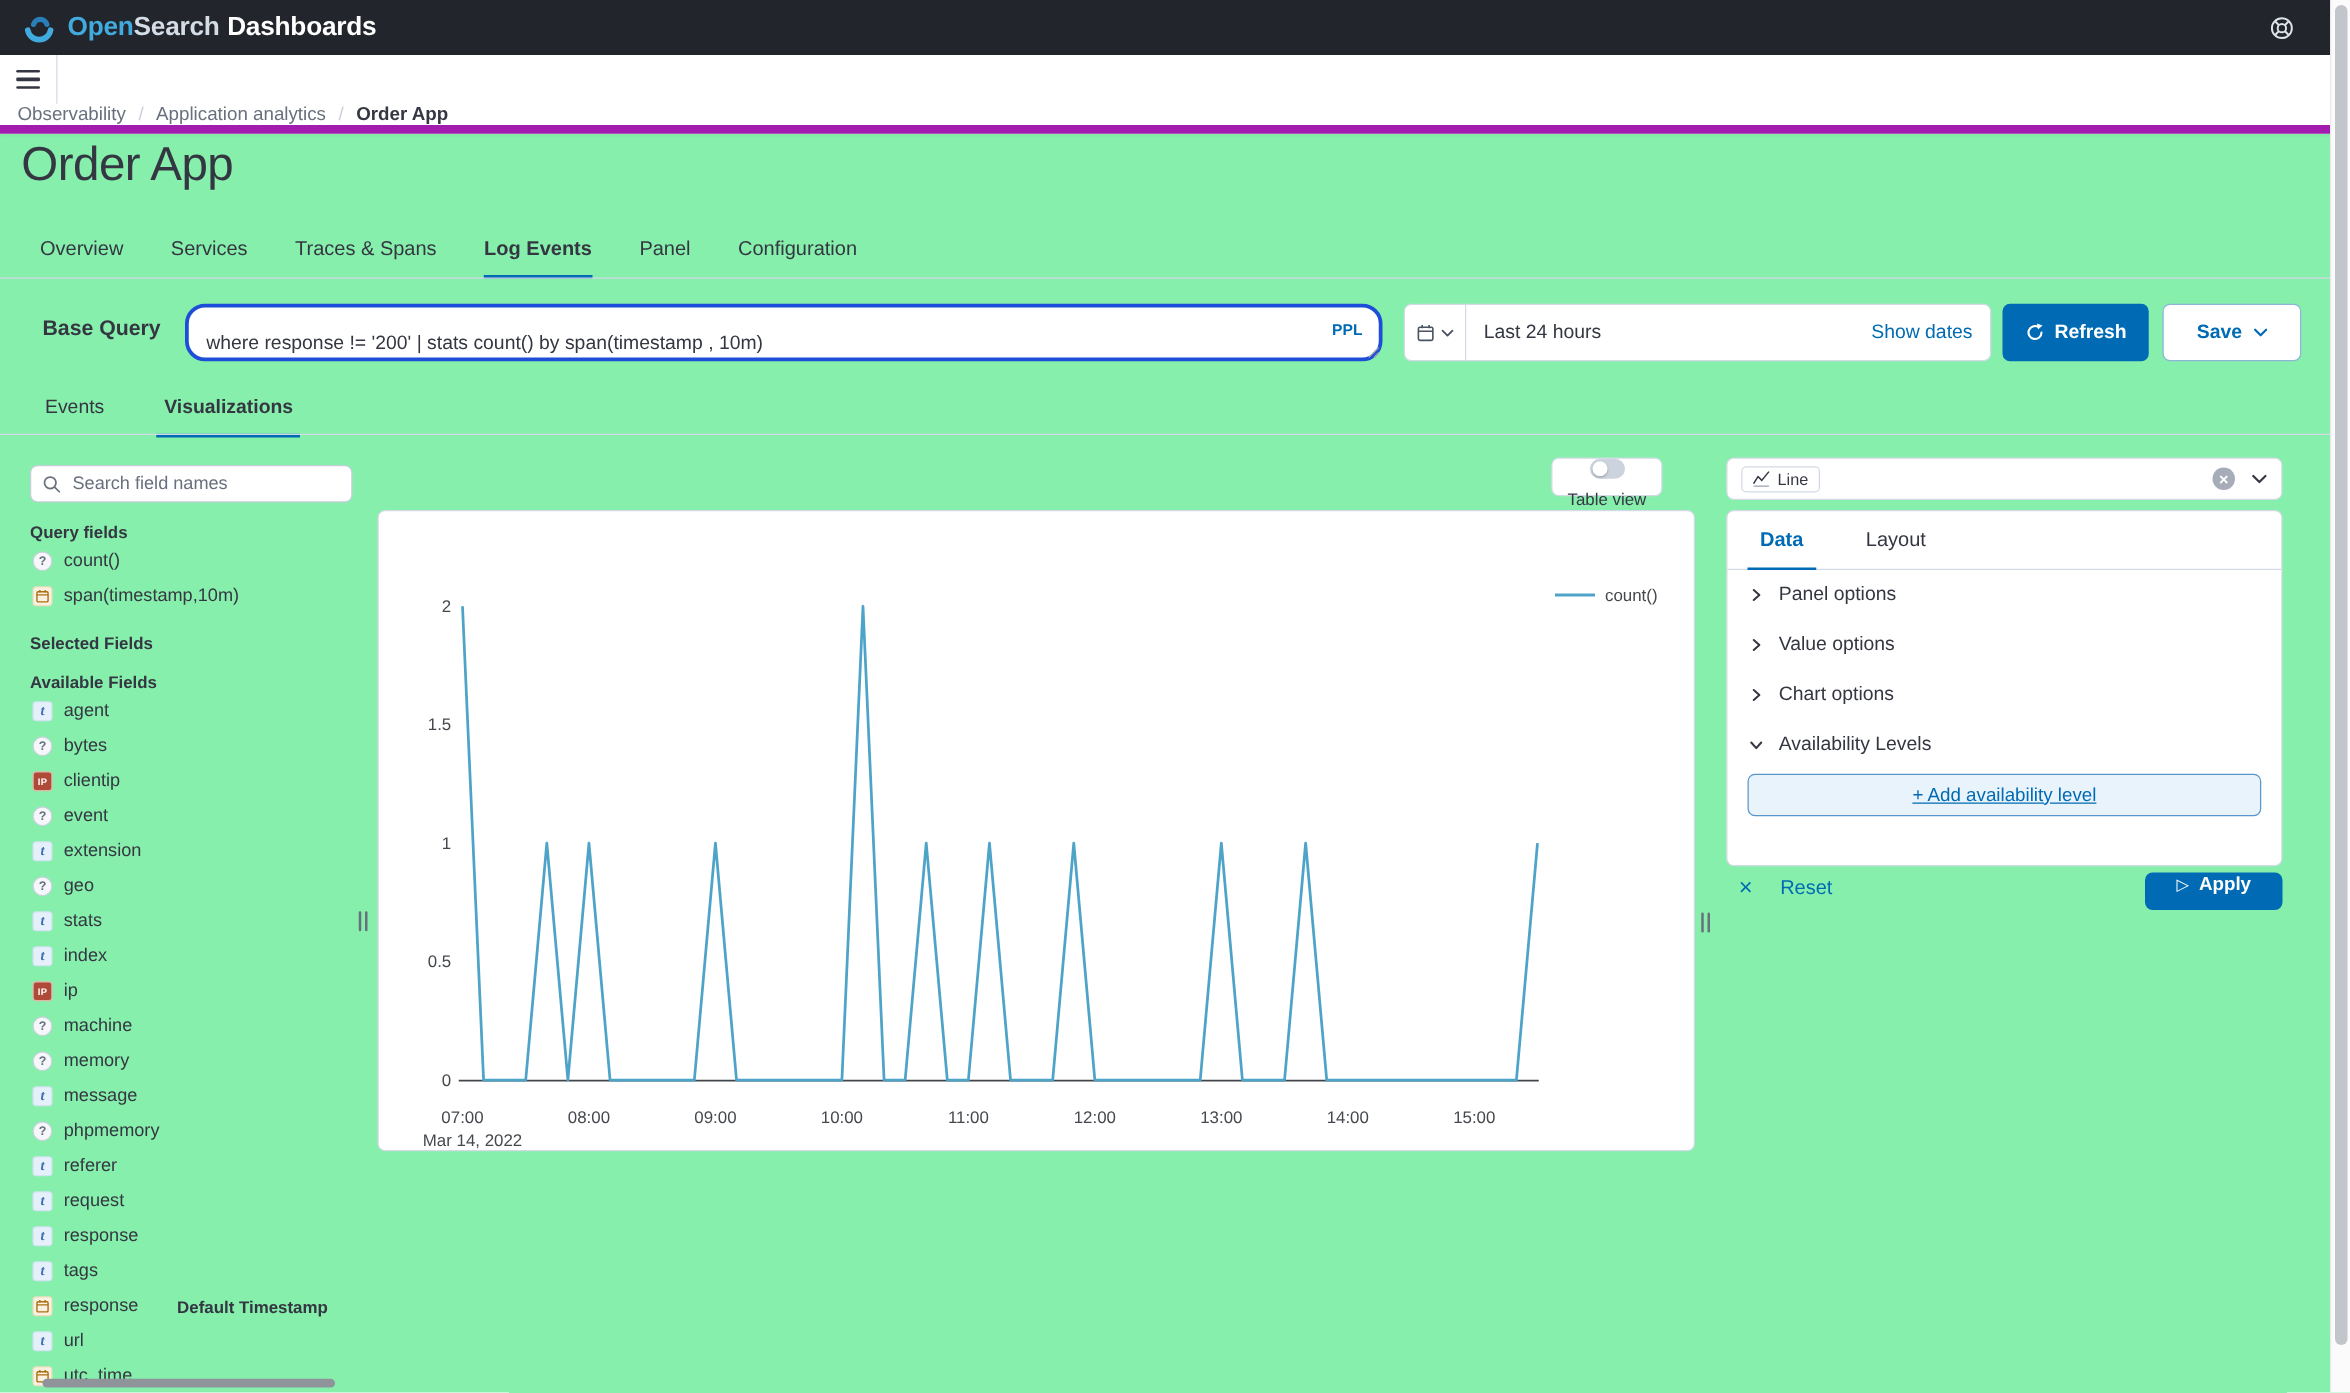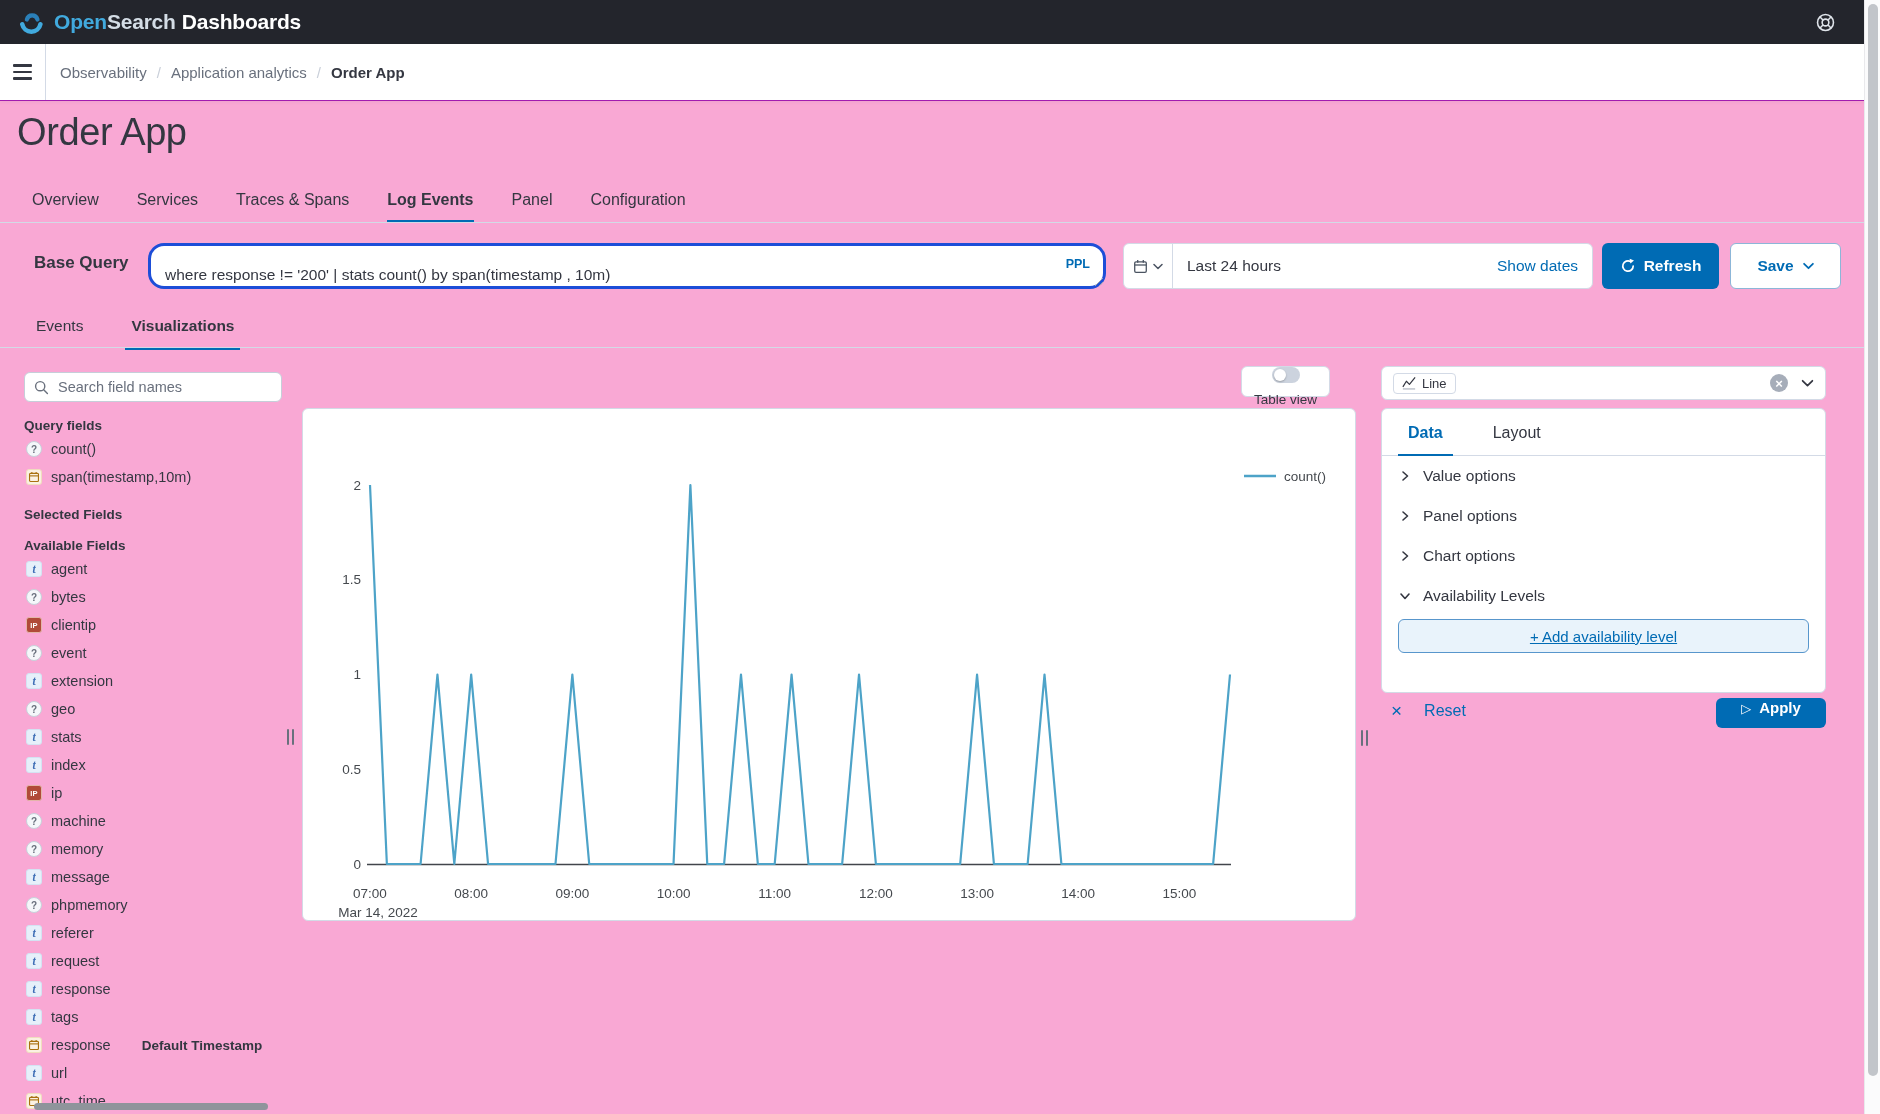--- a/index.html
+++ b/index.html
@@ -1,30 +1,30 @@
 <!DOCTYPE html>
 <html><head>
 <meta charset="utf-8">
 <style>
   html,body{margin:0;padding:0;background:#fff;}
   body{font-family:"Liberation Sans",sans-serif;color:#343741;-webkit-font-smoothing:antialiased;}
-  .app{position:relative;width:1880px;height:1114px;overflow:hidden;background:#f9a8d4;}
+  .app{position:relative;width:1880px;height:1114px;overflow:hidden;background:#86efac;}
 
   
   .top-header{position:absolute;left:0;top:0;right:0;height:44px;background:#23252c;display:flex;align-items:center;padding:0 18px;box-sizing:border-box;}
   .logo-mark{width:27px;height:27px;margin-right:9px;flex:none;}
   .wordmark{font-size:21px;font-weight:700;letter-spacing:-.2px;white-space:pre;}
   .wm-open{color:#41aade;}
   .wm-search{color:#d4dde6;}
   .wm-dash{color:#ffffff;margin-left:6px;}
   .hdr-spacer{flex:1;}
   .help-btn{width:26px;height:26px;display:flex;align-items:center;justify-content:center;margin-right:24px;cursor:pointer;}
 
   
-  .nav-row{position:absolute;left:0;top:44px;right:0;height:56px;background:#fff;border-bottom:1px solid #a21caf;box-shadow:0 2px 3px rgba(52,55,65,.04);display:flex;}
+  .nav-row{position:absolute;left:0;top:44px;right:0;height:56px;background:#fff;border-bottom:7px solid #a21caf;box-shadow:0 2px 3px rgba(52,55,65,.04);display:flex;flex-direction:column;}
   .menu-btn{width:46px;height:100%;display:flex;align-items:center;justify-content:center;flex-direction:column;gap:4px;cursor:pointer;border-right:1px solid #d3dae6;box-sizing:border-box;}
   .menu-btn i{display:block;width:19px;height:2.4px;background:#343741;border-radius:1px;}
   .bc{display:flex;align-items:center;margin-left:14px;font-size:15px;}
   .bc-item{color:#69707d;}
   .bc-item.last{color:#343741;font-weight:600;}
   .bc-sep{color:#c9cfd9;margin:0 10px;font-size:15px;}
 
   
   .page-title{position:absolute;left:17px;top:111px;font-size:38px;font-weight:400;color:#343741;letter-spacing:-.4px;}
   .apptabs{position:absolute;left:32px;top:191px;display:flex;gap:38px;}
@@ -393,27 +393,27 @@
     <div class="cfg-tabs">
         <div class="cfg-tab active">Data</div>
         <div class="cfg-tab">Layout</div>
       </div>
     <div class="cfg-divider"></div>
     <div id="accordion-list">
         <div class="acc-row">
           <svg width="14" height="14" viewBox="0 0 14 14">
             <polyline points="5,3 9.5,7 5,11" fill="none" stroke="#343741" stroke-width="1.6" stroke-linecap="round" stroke-linejoin="round"></polyline>
           </svg>
-          <span class="acc-label">Value options</span>
+          <span class="acc-label">Panel options</span>
         </div>
         <div class="acc-row">
           <svg width="14" height="14" viewBox="0 0 14 14">
             <polyline points="5,3 9.5,7 5,11" fill="none" stroke="#343741" stroke-width="1.6" stroke-linecap="round" stroke-linejoin="round"></polyline>
           </svg>
-          <span class="acc-label">Panel options</span>
+          <span class="acc-label">Value options</span>
         </div>
         <div class="acc-row">
           <svg width="14" height="14" viewBox="0 0 14 14">
             <polyline points="5,3 9.5,7 5,11" fill="none" stroke="#343741" stroke-width="1.6" stroke-linecap="round" stroke-linejoin="round"></polyline>
           </svg>
           <span class="acc-label">Chart options</span>
         </div>
         <div class="acc-row">
           <svg width="14" height="14" viewBox="0 0 14 14">
             <polyline points="3,5 7,9.5 11,5" fill="none" stroke="#343741" stroke-width="1.6" stroke-linecap="round" stroke-linejoin="round"></polyline>

